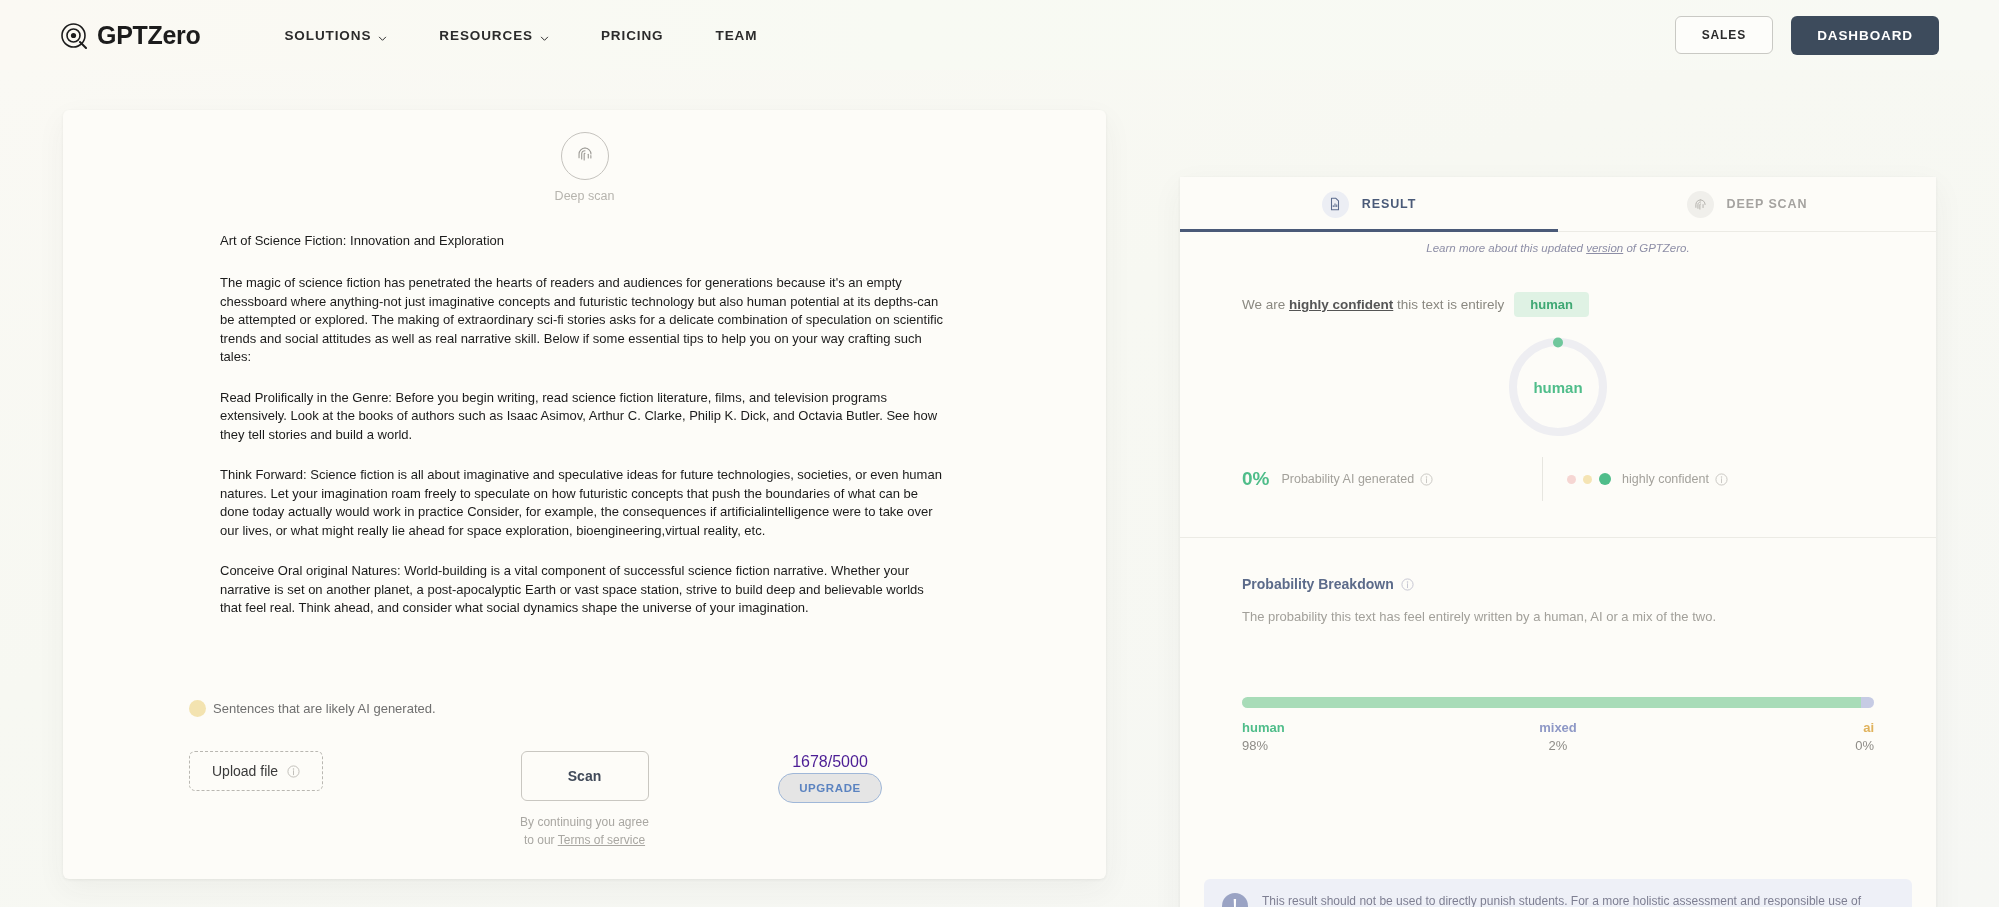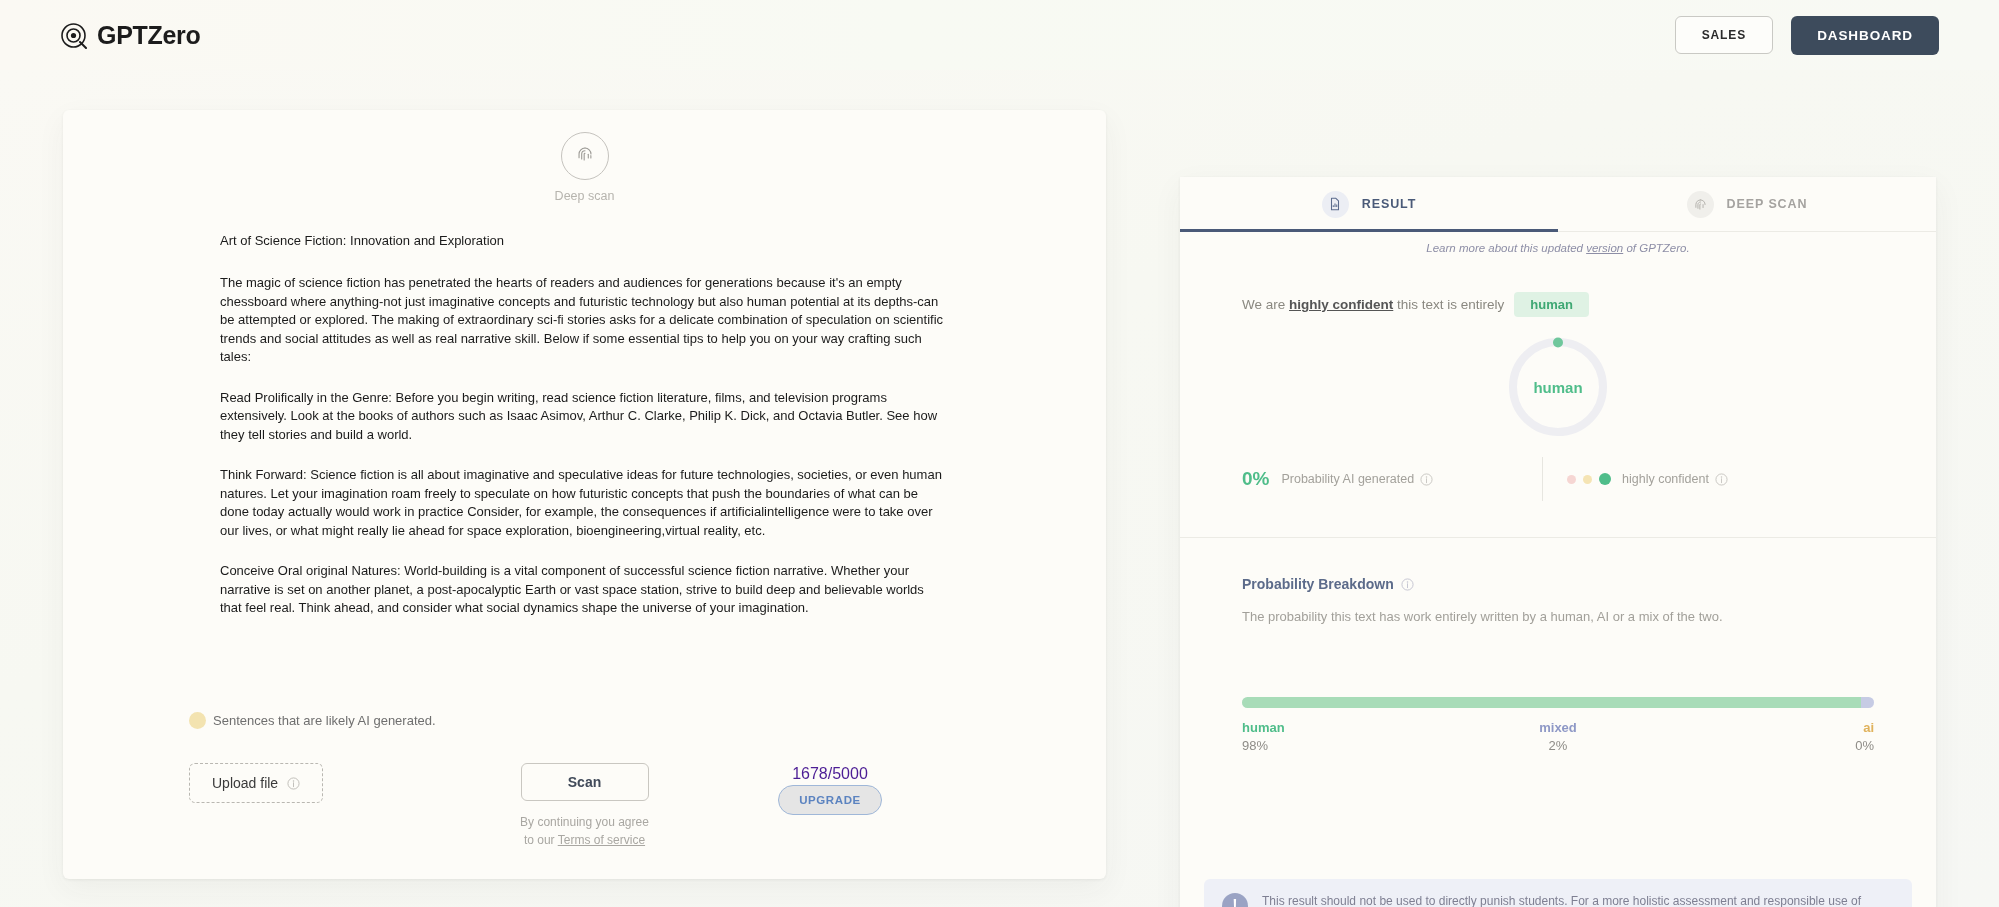--- a/index.html
+++ b/index.html
@@ -104,21 +104,21 @@
   .foot-left { width: 300px; }
   .upload-btn {
     display: inline-flex; align-items: center; gap: 9px;
     border: 1px dashed #b9b7b1; border-radius: 6px;
     padding: 11px 22px; background: #fdfcf8; cursor: pointer;
     font-size: 14px; color: #3a3a3a;
   }
   .foot-mid { flex: 1; display: flex; flex-direction: column; align-items: center; }
   .scan-btn {
     border: 1px solid #c9c7c1; border-radius: 6px; background: #fdfcf8;
-    width: 128px; padding: 10px 0; font-size: 14px; font-weight: 600;
+    width: 128px; padding: 16px 0; font-size: 14px; font-weight: 600;
     color: #414a59; cursor: pointer;
   }
   .terms {
     margin-top: 12px; text-align: center;
     font-size: 12px; line-height: 18px; color: #a9a7a2;
   }
   .terms a { color: #a9a7a2; text-decoration: underline; cursor: pointer; }
   .foot-right {
     width: 300px; display: flex; flex-direction: column; align-items: center;
     padding-top: 2px;
@@ -254,20 +254,44 @@
       <svg viewBox="0 0 27 27" width="27" height="27">
         <circle cx="13.5" cy="13.5" r="11.5" fill="none" stroke="#1c1c1c" stroke-width="1.6"></circle>
         <circle cx="13.5" cy="13.5" r="6.5" fill="none" stroke="#1c1c1c" stroke-width="1.6"></circle>
         <circle cx="13.5" cy="13.5" r="2.6" fill="#1c1c1c"></circle>
         <path d="M20 20 L26 26" stroke="#1c1c1c" stroke-width="2" stroke-linecap="round"></path>
       </svg>
     </span>
     <span class="brand-name">GPTZero</span>
   </div>
 
+  <nav class="nav">
+    <div class="nav-item">
+      <span>SOLUTIONS</span>
+      <span class="chev">
+        <svg viewBox="0 0 10 10" width="9" height="9">
+            <path d="M1.5 3.5 L5 7 L8.5 3.5" fill="none" stroke="#2b2b2b" stroke-width="1.1" stroke-linecap="round"></path>
+          </svg>
+      </span>
+    </div>
+    <div class="nav-item">
+      <span>RESOURCES</span>
+      <span class="chev">
+        <svg viewBox="0 0 10 10" width="9" height="9">
+            <path d="M1.5 3.5 L5 7 L8.5 3.5" fill="none" stroke="#2b2b2b" stroke-width="1.1" stroke-linecap="round"></path>
+          </svg>
+      </span>
+    </div>
+    <div class="nav-item">
+      <span>PRICING</span>
+    </div>
+    <div class="nav-item">
+      <span>TEAM</span>
+    </div>
+  </nav>
 
   <div class="header-right">
     <button class="btn-sales">SALES</button>
     <button class="btn-dashboard">DASHBOARD</button>
   </div>
 </div>
 
 <div class="page">
 
   <div class="editor-card">
@@ -420,21 +444,21 @@
       <div class="sec-title">
         <span>Probability Breakdown</span>
         <span class="info-i">
           <svg viewBox="0 0 14 14" width="13" height="13">
               <circle cx="7" cy="7" r="6" fill="none" stroke="#c2c3cf" stroke-width="1"></circle>
               <circle cx="7" cy="4.2" r="0.8" fill="#c2c3cf"></circle>
               <path d="M7 6.2v4.2" stroke="#c2c3cf" stroke-width="1" stroke-linecap="round"></path>
             </svg>
         </span>
       </div>
-      <div class="breakdown-desc">The probability this text has work entirely written by a human, AI or a mix of the two.</div>
+      <div class="breakdown-desc">The probability this text has feel entirely written by a human, AI or a mix of the two.</div>
 
       <div class="bar-block">
         <div class="bar">
           <div class="bar-human" id="seg-human" style="width: 98%; background: rgb(168, 220, 184);"></div>
           <div class="bar-mixed" id="seg-mixed" style="width: 2%; background: rgb(198, 203, 228);"></div>
           <div class="bar-ai" id="seg-ai" style="width: 0%; background: rgb(243, 217, 166);"></div>
         </div>
         <div class="bar-legend">
           <div class="bl bl-human" style="flex:1">
             <span class="k">human</span>

